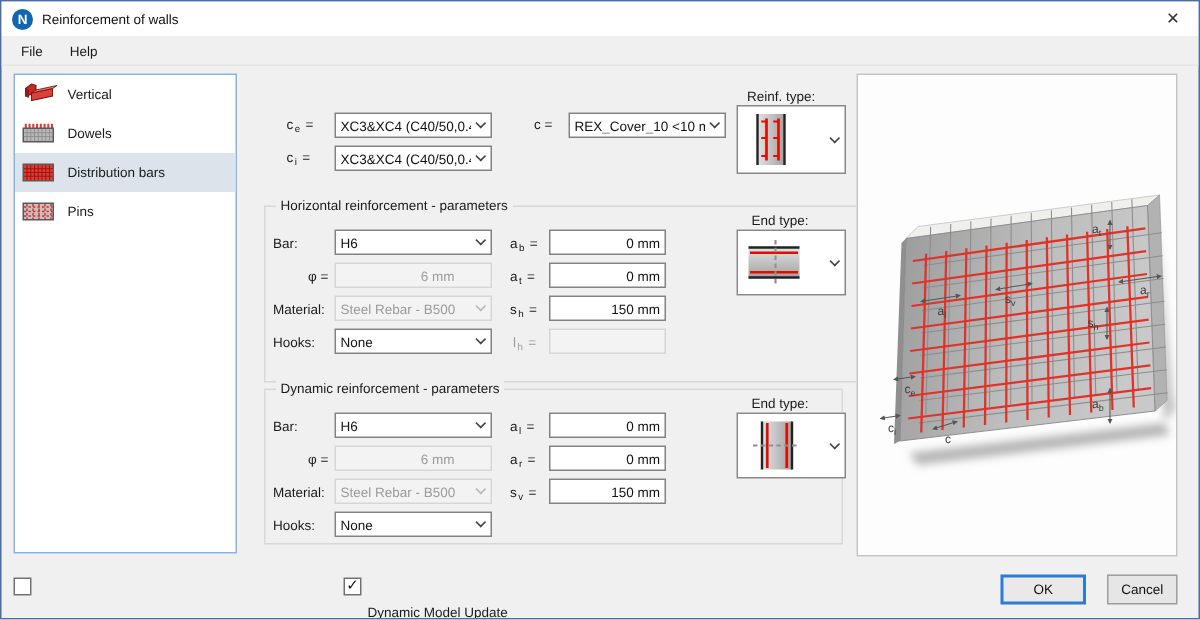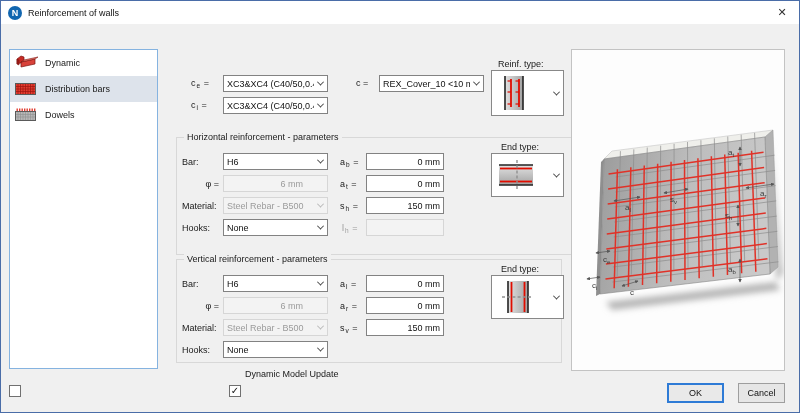--- a/index.html
+++ b/index.html
@@ -52,52 +52,36 @@
 <body>
 
 <div id="dlg">
 
   <div id="titlebar">
     <div id="appicon">N</div>
     <div id="title">Reinforcement of walls</div>
     <div id="closebtn">✕</div>
   </div>
 
+  <div id="menubar">
+    <div class="menuitem">File</div>
+    <div class="menuitem">Help</div>
+  </div>
 
   <div id="sidebar">
     <div class="snav">
       <span class="sicon">
         <svg width="24" height="18" viewBox="0 0 24 18">
           <polygon points="3,5 7,2 10,3 10,8 3,10" fill="#c62a24" stroke="#7c1511" stroke-width="0.7"></polygon>
           <polygon points="7,8 21,5 21,10 7,13" fill="#d8423a" stroke="#7c1511" stroke-width="0.7"></polygon>
           <polygon points="7,8 10,6 24,3 21,5" fill="#ef7a70" stroke="#7c1511" stroke-width="0.6"></polygon>
           <polygon points="3,5 3,10 5,11 5,6" fill="#9c1d18" stroke="#7c1511" stroke-width="0.5"></polygon>
         </svg>
       </span>
-      <span class="slab">Dynamic</span>
-    </div>
-    <div class="snav sel">
-      <span class="sicon">
-        <svg width="24" height="18" viewBox="0 0 24 18">
-          <rect x="1.5" y="3.5" width="20" height="11" fill="#e23c30" stroke="#5a5a5a" stroke-width="1"></rect>
-          <g stroke="#9e1410" stroke-width="0.7">
-            <line x1="4" y1="4" x2="4" y2="14"></line>
-              <line x1="6.5" y1="4" x2="6.5" y2="14"></line>
-              <line x1="9" y1="4" x2="9" y2="14"></line>
-            <line x1="11.5" y1="4" x2="11.5" y2="14"></line>
-              <line x1="14" y1="4" x2="14" y2="14"></line>
-              <line x1="16.5" y1="4" x2="16.5" y2="14"></line>
-            <line x1="19" y1="4" x2="19" y2="14"></line>
-            <line x1="2" y1="6.5" x2="21" y2="6.5"></line>
-              <line x1="2" y1="9" x2="21" y2="9"></line>
-              <line x1="2" y1="11.5" x2="21" y2="11.5"></line>
-          </g>
-        </svg>
-      </span>
-      <span class="slab">Distribution bars</span>
+      <span class="slab">Vertical</span>
     </div>
     <div class="snav">
       <span class="sicon">
         <svg width="24" height="18" viewBox="0 0 24 18">
           <g fill="#e23c30">
             <rect x="2.5" y="2.5" width="1.4" height="3"></rect>
               <rect x="5" y="2.5" width="1.4" height="3"></rect>
             <rect x="7.5" y="2.5" width="1.4" height="3"></rect>
               <rect x="10" y="2.5" width="1.4" height="3"></rect>
             <rect x="12.5" y="2.5" width="1.4" height="3"></rect>
@@ -114,20 +98,58 @@
               <line x1="14" y1="6" x2="14" y2="14"></line>
               <line x1="16.5" y1="6" x2="16.5" y2="14"></line>
             <line x1="19" y1="6" x2="19" y2="14"></line>
               <line x1="2" y1="8.5" x2="21" y2="8.5"></line>
               <line x1="2" y1="11" x2="21" y2="11"></line>
           </g>
         </svg>
       </span>
       <span class="slab">Dowels</span>
     </div>
+    <div class="snav sel">
+      <span class="sicon">
+        <svg width="24" height="18" viewBox="0 0 24 18">
+          <rect x="1.5" y="3.5" width="20" height="11" fill="#e23c30" stroke="#5a5a5a" stroke-width="1"></rect>
+          <g stroke="#9e1410" stroke-width="0.7">
+            <line x1="4" y1="4" x2="4" y2="14"></line>
+              <line x1="6.5" y1="4" x2="6.5" y2="14"></line>
+              <line x1="9" y1="4" x2="9" y2="14"></line>
+            <line x1="11.5" y1="4" x2="11.5" y2="14"></line>
+              <line x1="14" y1="4" x2="14" y2="14"></line>
+              <line x1="16.5" y1="4" x2="16.5" y2="14"></line>
+            <line x1="19" y1="4" x2="19" y2="14"></line>
+            <line x1="2" y1="6.5" x2="21" y2="6.5"></line>
+              <line x1="2" y1="9" x2="21" y2="9"></line>
+              <line x1="2" y1="11.5" x2="21" y2="11.5"></line>
+          </g>
+        </svg>
+      </span>
+      <span class="slab">Distribution bars</span>
+    </div>
+    <div class="snav">
+      <span class="sicon">
+        <svg width="24" height="18" viewBox="0 0 24 18">
+          <rect x="1.5" y="3.5" width="20" height="11" fill="#c2c2c2" stroke="#5a5a5a" stroke-width="1"></rect>
+          <g stroke="#e02820" stroke-width="1" stroke-dasharray="1.6,1.4">
+            <line x1="4" y1="4" x2="4" y2="14"></line>
+              <line x1="8" y1="4" x2="8" y2="14"></line>
+              <line x1="12" y1="4" x2="12" y2="14"></line>
+            <line x1="16" y1="4" x2="16" y2="14"></line>
+              <line x1="20" y1="4" x2="20" y2="14"></line>
+            <line x1="2" y1="6" x2="21" y2="6"></line>
+              <line x1="2" y1="9" x2="21" y2="9"></line>
+              <line x1="2" y1="12" x2="21" y2="12"></line>
+          </g>
+        </svg>
+      </span>
+      <span class="slab">Pins</span>
+    </div>
   </div>
 
   <span class="lbl" style="left:190px;top:77px;"><span>c</span><span class="sub">e</span> <span>=</span></span>
   <div class="combo" style="left:222px;top:74px;width:105px;">
     <span class="val">XC3&amp;XC4 (C40/50,0.4</span>
       <span class="cbtn">
         <span class="chev"></span>
       </span>
   </div>
   <span class="lbl" style="left:190px;top:99px;"><span>c</span><span class="sub">i</span> <span>=</span></span>
@@ -233,21 +255,21 @@
       <line x1="4" y1="9.5" x2="36" y2="9.5" stroke="#e00d00" stroke-width="1.8"></line>
       <line x1="4" y1="22.5" x2="36" y2="22.5" stroke="#e00d00" stroke-width="1.8"></line>
       <line x1="21" y1="1" x2="21" y2="31" stroke="#909090" stroke-width="1.4" stroke-dasharray="3,2.2"></line>
     </svg>
     <span class="cbtn" style="margin-left:auto;">
         <span class="chev"></span>
       </span>
   </div>
 
   <div class="grp" style="left:175px;top:258px;width:386px;height:104px;">
-    <span class="grp-t">Vertical reinforcement - parameters</span>
+    <span class="grp-t">Dynamic reinforcement - parameters</span>
   </div>
   <span class="lbl" style="left:181px;top:278px;">Bar:</span>
   <div class="combo" style="left:222px;top:274px;width:105px;">
     <span class="val">H6</span>
       <span class="cbtn">
         <span class="chev"></span>
       </span>
   </div>
   <span class="lbl r" style="left:181px;top:300px;width:37px;"><span>φ</span> <span>=</span></span>
   <div class="numin dis" style="left:222px;top:296px;width:105px;padding-right:24px;">
@@ -377,17 +399,17 @@
         <text x="20" y="238"><tspan>c</tspan><tspan dy="2" font-size="6">i</tspan></text>
         <text x="58" y="245"><tspan>c</tspan><tspan dy="2" font-size="6"></tspan></text>
       </g>
     </svg>
   </div>
 
   <div class="chk" style="left:8px;top:384px;"></div>
   <div class="chk" style="left:228px;top:384px;">
       <span>✓</span>
     </div>
-  <span class="lbl" style="left:244px;top:368px;">Dynamic Model Update</span>
+  <span class="lbl" style="left:244px;top:402px;">Dynamic Model Update</span>
   <div class="btn focus" style="left:666px;top:382px;width:57px;">OK</div>
   <div class="btn" style="left:737px;top:382px;width:47px;">Cancel</div>
 
 </div>
 
 </body></html>

